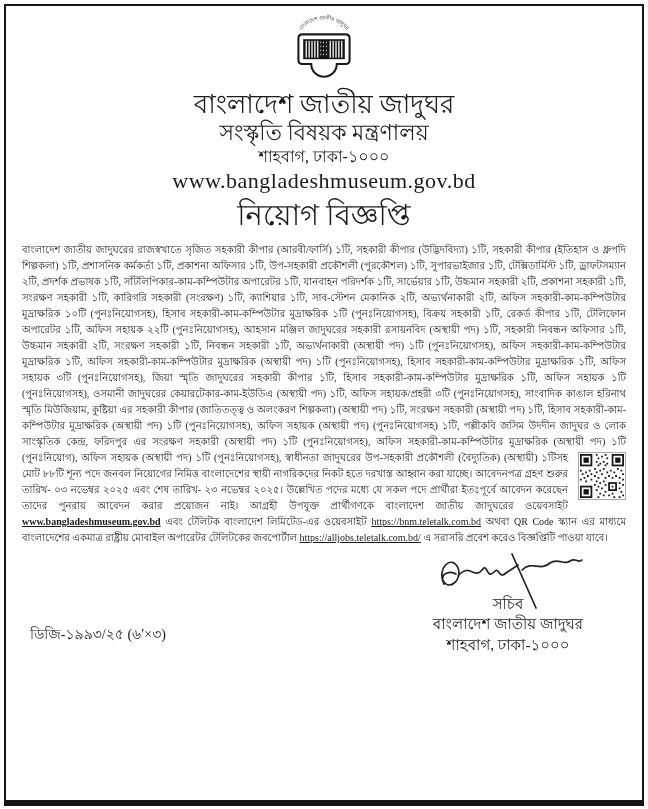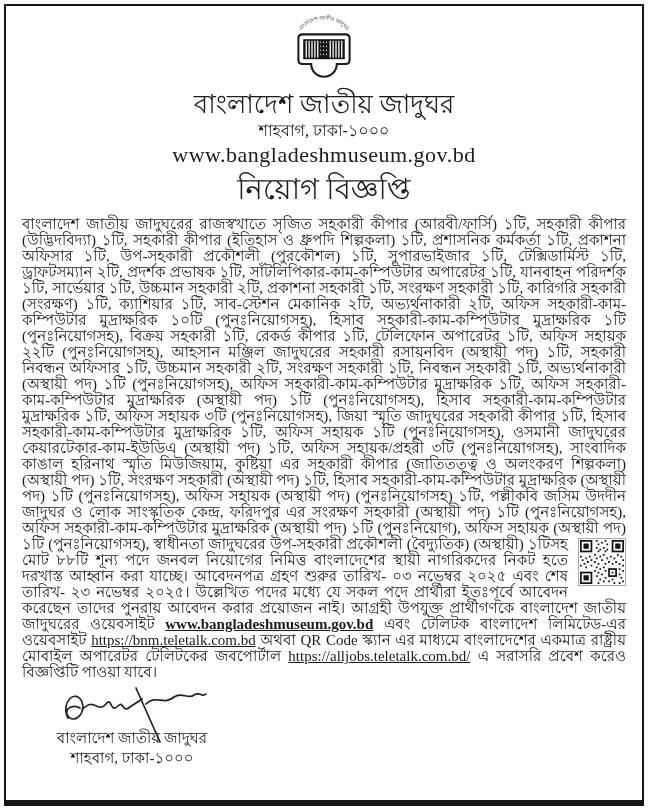--- a/index.html
+++ b/index.html
@@ -15,21 +15,21 @@
     box-sizing:border-box;padding:8px 16px 4px;overflow:hidden;
   }
   .header{text-align:center;}
   .logo{display:block;margin:0 auto;}
   .org-name{font-size:26px;line-height:1.15;}
   .ministry{font-size:22px;line-height:1.2;}
   .addr{font-size:16px;line-height:1.3;margin-top:1px;}
   .website{font-size:22px;letter-spacing:.5px;line-height:1.15;}
   .notice-title{font-size:29px;font-weight:normal;line-height:1.2;margin-top:5px;}
   .body-text{
-    font-size:15px;line-height:16px;text-align:justify;margin:9px 0 0;
+    font-size:10px;line-height:16px;text-align:justify;margin:9px 0 0;
     text-justify:inter-word;
   }
   .url{text-decoration:underline;}
   .url.b{font-weight:bold;}
   .qr-float{
     float:right;width:44px;height:44px;margin:2px 0 3px 10px;
     border:1px solid #aaa;background:#fff;padding:1px;
   }
   .qr-float svg{display:block;width:100%;height:100%;}
   .sig-row{
@@ -75,20 +75,21 @@
           <rect x="57.5" y="38" width="1" height="2"></rect>
           <rect x="50.5" y="43" width="1" height="2"></rect>
           <rect x="54" y="43" width="1" height="2"></rect>
           <rect x="57.5" y="43" width="1" height="2"></rect>
           <rect x="50.5" y="48" width="1" height="2"></rect>
           <rect x="54" y="48" width="1" height="2"></rect>
           <rect x="57.5" y="48" width="1" height="2"></rect>
         </g>
       </svg>
       <div class="org-name">বাংলাদেশ জাতীয় জাদুঘর</div>
+      <div class="ministry">সংস্কৃতি বিষয়ক মন্ত্রণালয়</div>
       <div class="addr">শাহবাগ, ঢাকা-১০০০</div>
       <div class="website">www.bangladeshmuseum.gov.bd</div>
       <div class="notice-title">নিয়োগ বিজ্ঞপ্তি</div>
     </div>
 
     <p class="body-text"><span>বাংলাদেশ জাতীয় জাদুঘরের রাজস্বখাতে সৃজিত সহকারী কীপার (আরবী/ফার্সি) ১টি, সহকারী কীপার (উদ্ভিদবিদ্যা) ১টি, সহকারী কীপার (ইতিহাস ও ধ্রুপদি শিল্পকলা) ১টি, প্রশাসনিক কর্মকর্তা ১টি, প্রকাশনা অফিসার ১টি, উপ-সহকারী প্রকৌশলী (পুরকৌশল) ১টি, সুপারভাইজার ১টি, টেক্সিডার্মিস্ট ১টি, ড্রাফটসম্যান ২টি, প্রদর্শক প্রভাষক ১টি, সাঁটলিপিকার-কাম-কম্পিউটার অপারেটর ১টি, যানবাহন পরিদর্শক ১টি, সার্ভেয়ার ১টি, উচ্চমান সহকারী ২টি, প্রকাশনা সহকারী ১টি, সংরক্ষণ সহকারী ১টি, কারিগরি সহকারী (সংরক্ষণ) ১টি, ক্যাশিয়ার ১টি, সাব-স্টেশন মেকানিক ২টি, অভ্যর্থনাকারী ২টি, অফিস সহকারী-কাম-কম্পিউটার মুদ্রাক্ষরিক ১০টি (পুনঃনিয়োগসহ), হিসাব সহকারী-কাম-কম্পিউটার মুদ্রাক্ষরিক ১টি (পুনঃনিয়োগসহ), বিক্রয় সহকারী ১টি, রেকর্ড কীপার ১টি, টেলিফোন অপারেটর ১টি, অফিস সহায়ক ২২টি (পুনঃনিয়োগসহ), আহসান মঞ্জিল জাদুঘরের সহকারী রসায়নবিদ (অস্থায়ী পদ) ১টি, সহকারী নিবন্ধন অফিসার ১টি, উচ্চমান সহকারী ২টি, সংরক্ষণ সহকারী ১টি, নিবন্ধন সহকারী ১টি, অভ্যর্থনাকারী (অস্থায়ী পদ) ১টি (পুনঃনিয়োগসহ), অফিস সহকারী-কাম-কম্পিউটার মুদ্রাক্ষরিক ১টি, অফিস সহকারী-কাম-কম্পিউটার মুদ্রাক্ষরিক (অস্থায়ী পদ) ১টি (পুনঃনিয়োগসহ), হিসাব সহকারী-কাম-কম্পিউটার মুদ্রাক্ষরিক ১টি, অফিস সহায়ক ৩টি (পুনঃনিয়োগসহ), জিয়া স্মৃতি জাদুঘরের সহকারী কীপার ১টি, হিসাব সহকারী-কাম-কম্পিউটার মুদ্রাক্ষরিক ১টি, অফিস সহায়ক ১টি (পুনঃনিয়োগসহ), ওসমানী জাদুঘরের কেয়ারটেকার-কাম-ইউডিএ (অস্থায়ী পদ) ১টি, অফিস সহায়ক/প্রহরী ৩টি (পুনঃনিয়োগসহ), সাংবাদিক কাঙাল হরিনাথ স্মৃতি মিউজিয়াম, কুষ্টিয়া এর সহকারী কীপার (জাতিতত্ত্ব ও অলংকরণ শিল্পকলা) (অস্থায়ী পদ) ১টি, সংরক্ষণ সহকারী (অস্থায়ী পদ) ১টি, হিসাব সহকারী-কাম-কম্পিউটার মুদ্রাক্ষরিক (অস্থায়ী পদ) ১টি (পুনঃনিয়োগসহ), অফিস সহায়ক (অস্থায়ী পদ) (পুনঃনিয়োগসহ) ১টি, পল্লীকবি জসিম উদদীন জাদুঘর ও লোক সাংস্কৃতিক কেন্দ্র, ফরিদপুর এর সংরক্ষণ সহকারী (অস্থায়ী পদ) ১টি (পুনঃনিয়োগসহ), অফিস সহকারী-কাম-কম্পিউটার মুদ্রাক্ষরিক (অস্থায়ী পদ) ১টি (পুনঃনিয়োগ), অফিস সহায়ক (অস্থায়ী পদ) ১টি </span><span class="qr-float">
           <svg viewBox="0 0 25 25" aria-hidden="true">
             <g fill="#161616">
               <rect x="0" y="0" width="7" height="7"></rect>
               <rect x="18" y="0" width="7" height="7"></rect>
@@ -105,26 +106,28 @@
               <rect x="2" y="20" width="3" height="3"></rect>
               <rect x="16" y="16" width="5" height="5"></rect>
             </g>
             <rect x="17" y="17" width="3" height="3" fill="#ffffff"></rect>
             <rect x="18" y="18" width="1" height="1" fill="#161616"></rect>
             <path fill="#161616" d="M9 0h1v1H9z M12 1h1v1h-1z M14 0h1v1h-1z M15 2h1v1h-1z M10 2h1v1h-1z M9 4h1v1H9z M11 5h1v1h-1z M13 4h1v1h-1z M15 5h1v1h-1z M10 6h1v1h-1z M14 6h1v1h-1z M0 9h1v1H0z M1 11h1v1H1z M3 10h1v1H3z M5 9h1v1H5z M6 11h1v1H6z M2 13h1v1H2z M4 12h1v1H4z M0 14h1v1H0z M6 14h1v1H6z M3 15h1v1H3z M8 8h1v1H8z M9 10h1v1H9z M11 9h1v1h-1z M13 8h1v1h-1z M15 10h1v1h-1z M17 9h1v1h-1z M19 10h1v1h-1z M21 8h1v1h-1z M23 9h1v1h-1z M24 11h1v1h-1z M8 12h1v1H8z M10 13h1v1h-1z M12 11h1v1h-1z M14 13h1v1h-1z M16 12h1v1h-1z M18 13h1v1h-1z M20 12h1v1h-1z M22 13h1v1h-1z M24 14h1v1h-1z M9 15h1v1H9z M11 16h1v1h-1z M13 15h1v1h-1z M8 17h1v1H8z M10 18h1v1h-1z M12 19h1v1h-1z M14 17h1v1h-1z M9 20h1v1H9z M11 22h1v1h-1z M13 23h1v1h-1z M10 24h1v1h-1z M14 21h1v1h-1z M22 16h1v1h-1z M24 17h1v1h-1z M22 19h1v1h-1z M23 21h1v1h-1z M24 23h1v1h-1z M22 24h1v1h-1z M18 22h1v1h-1z M16 23h1v1h-1z M19 24h1v1h-1z"></path>
           </svg>
         </span><span>(পুনঃনিয়োগসহ), স্বাধীনতা জাদুঘরের উপ-সহকারী প্রকৌশলী (বৈদ্যুতিক) (অস্থায়ী) ১টিসহ মোট ৮৮টি শূন্য পদে জনবল নিয়োগের নিমিত্ত বাংলাদেশের স্থায়ী নাগরিকদের নিকট হতে দরখাস্ত আহ্বান করা যাচ্ছে। আবেদনপত্র গ্রহণ শুরুর তারিখ- ০৩ নভেম্বর ২০২৫ এবং শেষ তারিখ- ২৩ নভেম্বর ২০২৫। উল্লেখিত পদের মধ্যে যে সকল পদে প্রার্থীরা ইতঃপূর্বে আবেদন করেছেন তাদের পুনরায় আবেদন করার প্রয়োজন নাই। আগ্রহী উপযুক্ত প্রার্থীগণকে বাংলাদেশ জাতীয় জাদুঘরের ওয়েবসাইট </span><span class="url b">www.bangladeshmuseum.gov.bd</span><span> এবং টেলিটক বাংলাদেশ লিমিটেড-এর ওয়েবসাইট </span><span class="url">https://bnm.teletalk.com.bd</span><span> অথবা QR Code স্ক্যান এর মাধ্যমে বাংলাদেশের একমাত্র রাষ্ট্রীয় মোবাইল অপারেটর টেলিটকের জবপোর্টাল </span><span class="url">https://alljobs.teletalk.com.bd/</span><span> এ সরাসরি প্রবেশ করেও বিজ্ঞপ্তিটি পাওয়া যাবে।</span></p>
 
     <div class="sig-row">
+      <div class="ref">ডিজি-১৯৯৩/২৫ (৬′×৩)</div>
       <div class="sig-block">
         <svg class="sig-scrawl" width="160" height="62" viewBox="0 0 160 62" aria-hidden="true">
           <path d="M16,36 C8,20 24,6 30,20 C35,32 20,44 15,32 C13,26 22,22 28,26
                    M30,28 C42,14 46,32 54,22 C60,14 58,32 66,24 C72,18 70,32 78,25 L90,17
                    M84,6 C92,24 100,42 108,60
                    M94,22 C104,12 112,24 122,15 C130,9 136,18 142,13 C148,9 150,16 154,12" fill="none" stroke="#222" stroke-width="1.7" stroke-linecap="round"></path>
         </svg>
+        <div>সচিব</div>
         <div>বাংলাদেশ জাতীয় জাদুঘর</div>
         <div>শাহবাগ, ঢাকা-১০০০</div>
       </div>
     </div>
 
   </div>
 </div>
 
 </body></html>

